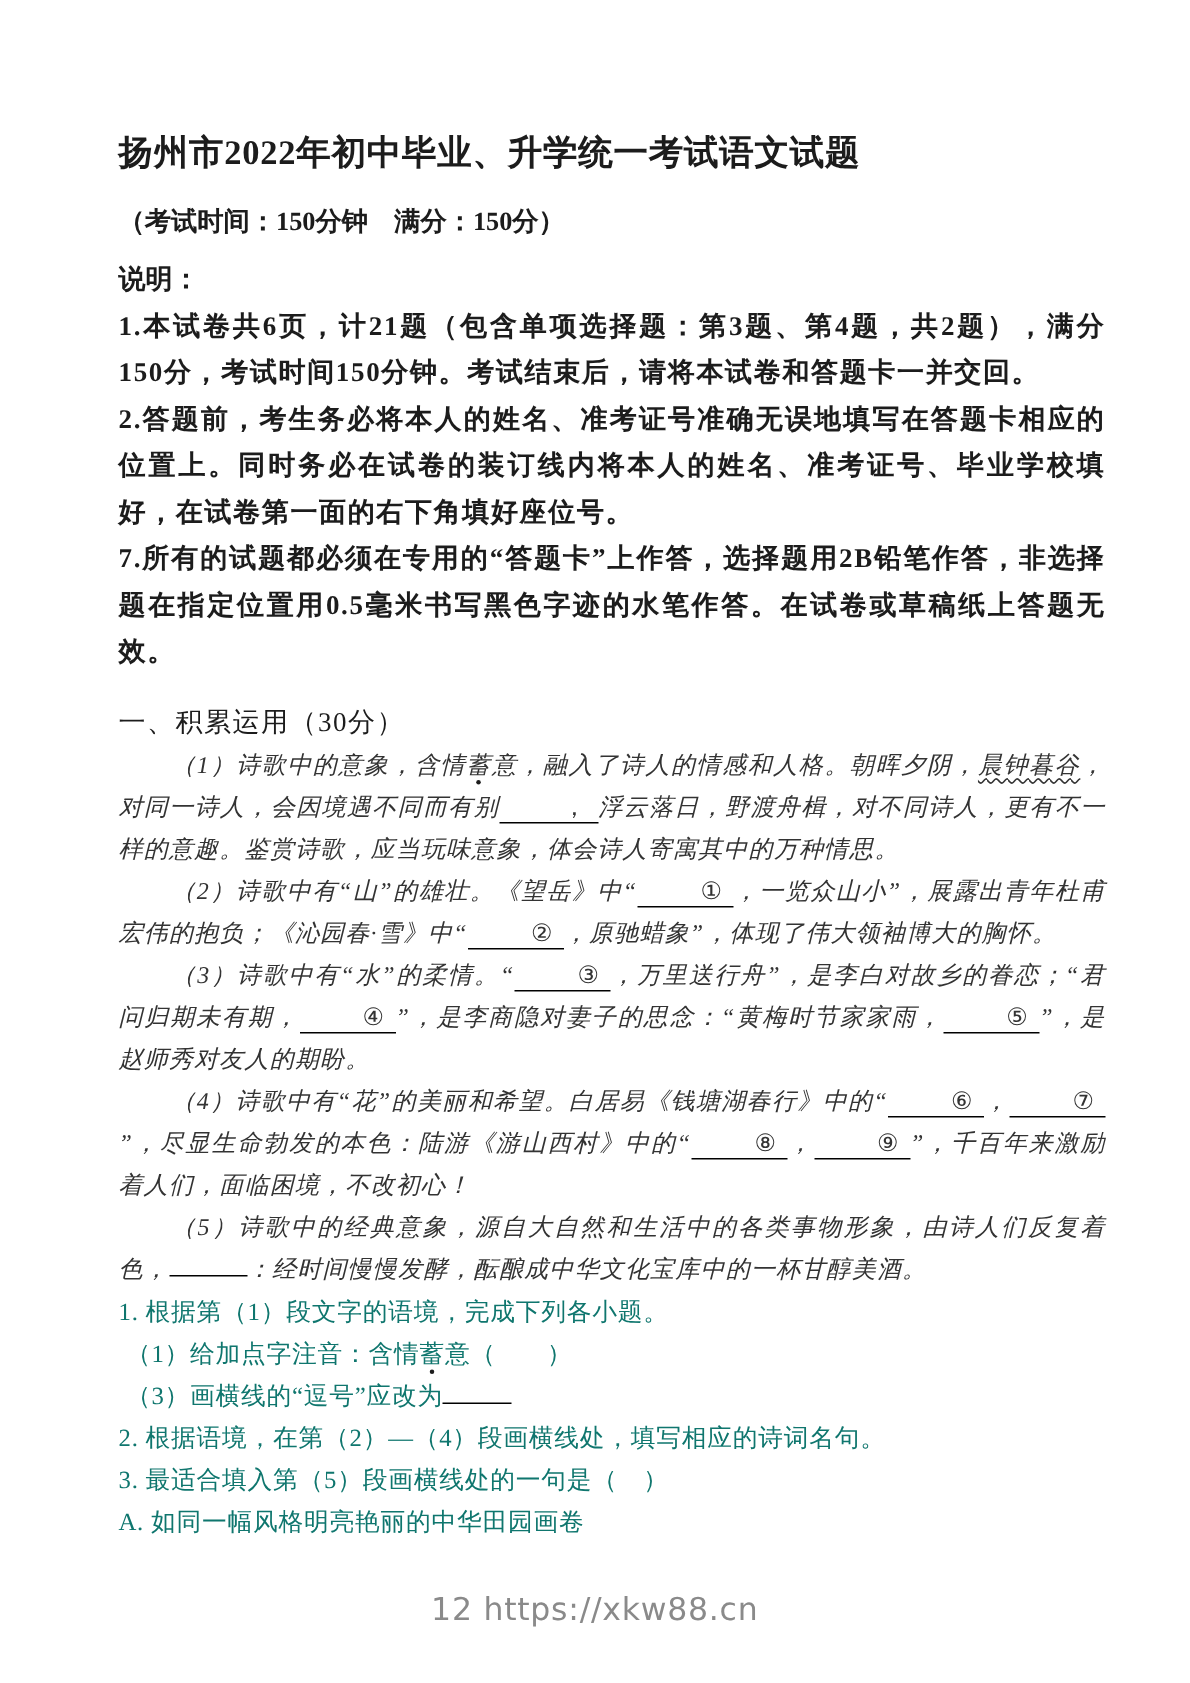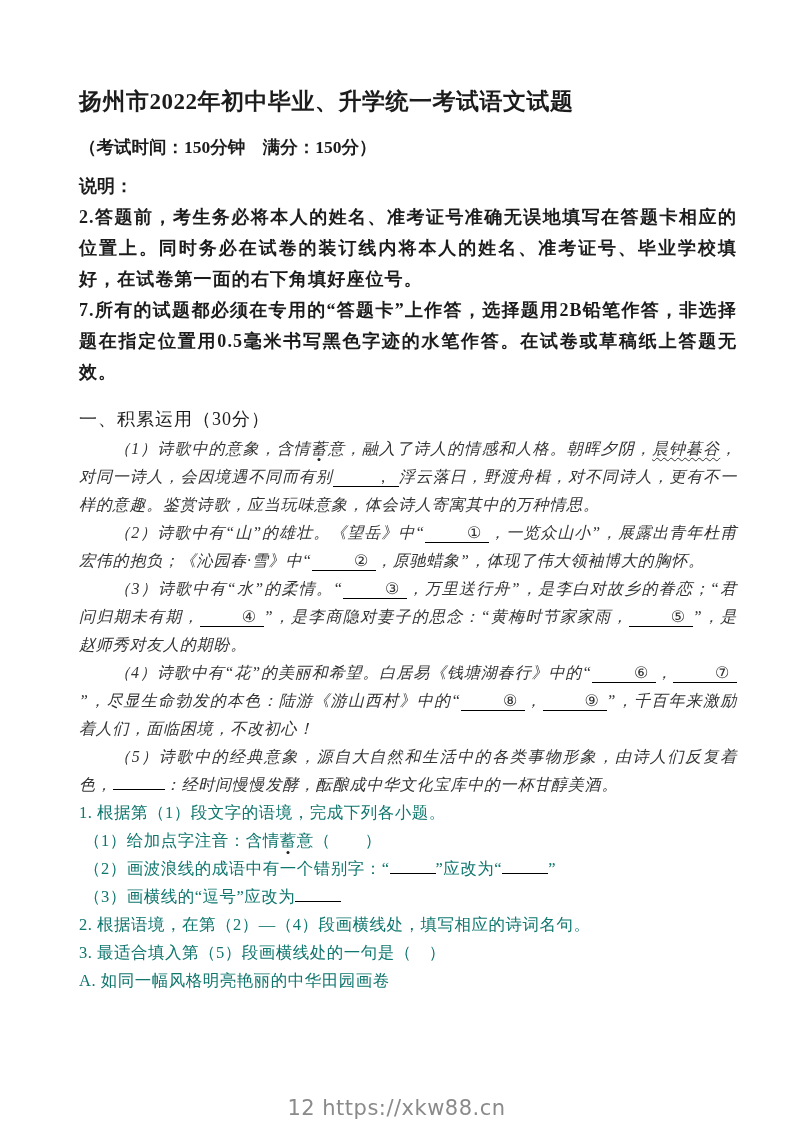--- a/index.html
+++ b/index.html
@@ -91,61 +91,61 @@
     position:absolute;
     left:50%;
     transform:translateX(-50%);
     bottom:-4px;
     width:3px;height:3px;
     border-radius:50%;
     background:#1c1c1c;
   }
   .footer{
     position:absolute;
-    top:1096px;
+    top:1061px;
     left:0;
     width:100%;
     text-align:center;
     font-family:"DejaVu Sans","Liberation Sans",sans-serif;
     font-size:21px;
     color:#8a8a8a;
     letter-spacing:0.5px;
   }
 </style>
 </head>
 <body>
 
 <div class="page">
 
   <div class="title">扬州市2022年初中毕业、升学统一考试语文试题</div>
 
   <div class="subtitle">（考试时间：150分钟　满分：150分）</div>
 
   <div class="notice-label">说明：</div>
 
+  <div class="note">1.本试卷共6页，计21题（包含单项选择题：第3题、第4题，共2题），满分150分，考试时间150分钟。考试结束后，请将本试卷和答题卡一并交回。</div>
   <div class="note">2.答题前，考生务必将本人的姓名、准考证号准确无误地填写在答题卡相应的位置上。同时务必在试卷的装订线内将本人的姓名、准考证号、毕业学校填好，在试卷第一面的右下角填好座位号。</div>
   <div class="note">7.所有的试题都必须在专用的“答题卡”上作答，选择题用2B铅笔作答，非选择题在指定位置用0.5毫米书写黑色字迹的水笔作答。在试卷或草稿纸上答题无效。</div>
 
   <div class="sec-heading">一、积累运用（30分）</div>
 
   <p class="kai"><span>（1）诗歌中的意象，含情</span><span class="dot-under">蓄</span><span>意，融入了诗人的情感和人格。朝晖夕阴，</span><span class="wavy">晨钟暮谷</span><span>，对同一诗人，会因境遇不同而有别</span><span class="blank blank-comma">，</span><span>浮云落日，野渡舟楫，对不同诗人，更有不一样的意趣。鉴赏诗歌，应当玩味意象，体会诗人寄寓其中的万种情思。</span></p>
 
   <p class="kai"><span>（2）诗歌中有“山”的雄壮。《望岳》中“</span><span class="blank blank-circ">①</span><span>，一览众山小”，展露出青年杜甫宏伟的抱负；《沁园春·雪》中“</span><span class="blank blank-circ">②</span><span>，原驰蜡象”，体现了伟大领袖博大的胸怀。</span></p>
 
   <p class="kai"><span>（3）诗歌中有“水”的柔情。“</span><span class="blank blank-circ">③</span><span>，万里送行舟”，是李白对故乡的眷恋；“君问归期未有期，</span><span class="blank blank-circ">④</span><span>”，是李商隐对妻子的思念：“黄梅时节家家雨，</span><span class="blank blank-circ">⑤</span><span>”，是赵师秀对友人的期盼。</span></p>
 
   <p class="kai"><span>（4）诗歌中有“花”的美丽和希望。白居易《钱塘湖春行》中的“</span><span class="blank blank-circ">⑥</span><span>，</span><span class="blank blank-circ">⑦</span><span>”，尽显生命勃发的本色：陆游《游山西村》中的“</span><span class="blank blank-circ">⑧</span><span>，</span><span class="blank blank-circ">⑨</span><span>”，千百年来激励着人们，面临困境，不改初心！</span></p>
 
   <p class="kai"><span>（5）诗歌中的经典意象，源自大自然和生活中的各类事物形象，由诗人们反复着色，</span><span class="blank blank-empty"></span><span>：经时间慢慢发酵，酝酿成中华文化宝库中的一杯甘醇美酒。</span></p>
 
   <p class="kai q">1. 根据第（1）段文字的语境，完成下列各小题。</p>
 
   <p class="kai q q-sub"><span>（1）给加点字注音：含情</span><span class="dot-under">蓄</span><span>意（　　）</span></p>
 
-  <p class="kai q q-sub"><span>（2）画波浪线的成语中有一个错别字：“</span><span class="blank blank-small"></span><span>”应改为“</span><span class="blank blank-small"></span><span>”</span></p>
 
   <p class="kai q q-sub"><span>（3）画横线的“逗号”应改为</span><span class="blank blank-small"></span></p>
 
   <p class="kai q">2. 根据语境，在第（2）—（4）段画横线处，填写相应的诗词名句。</p>
 
   <p class="kai q">3. 最适合填入第（5）段画横线处的一句是（　）</p>
 
   <p class="kai q">A. 如同一幅风格明亮艳丽的中华田园画卷</p>
 
   <div class="footer">12 https://xkw88.cn</div>

